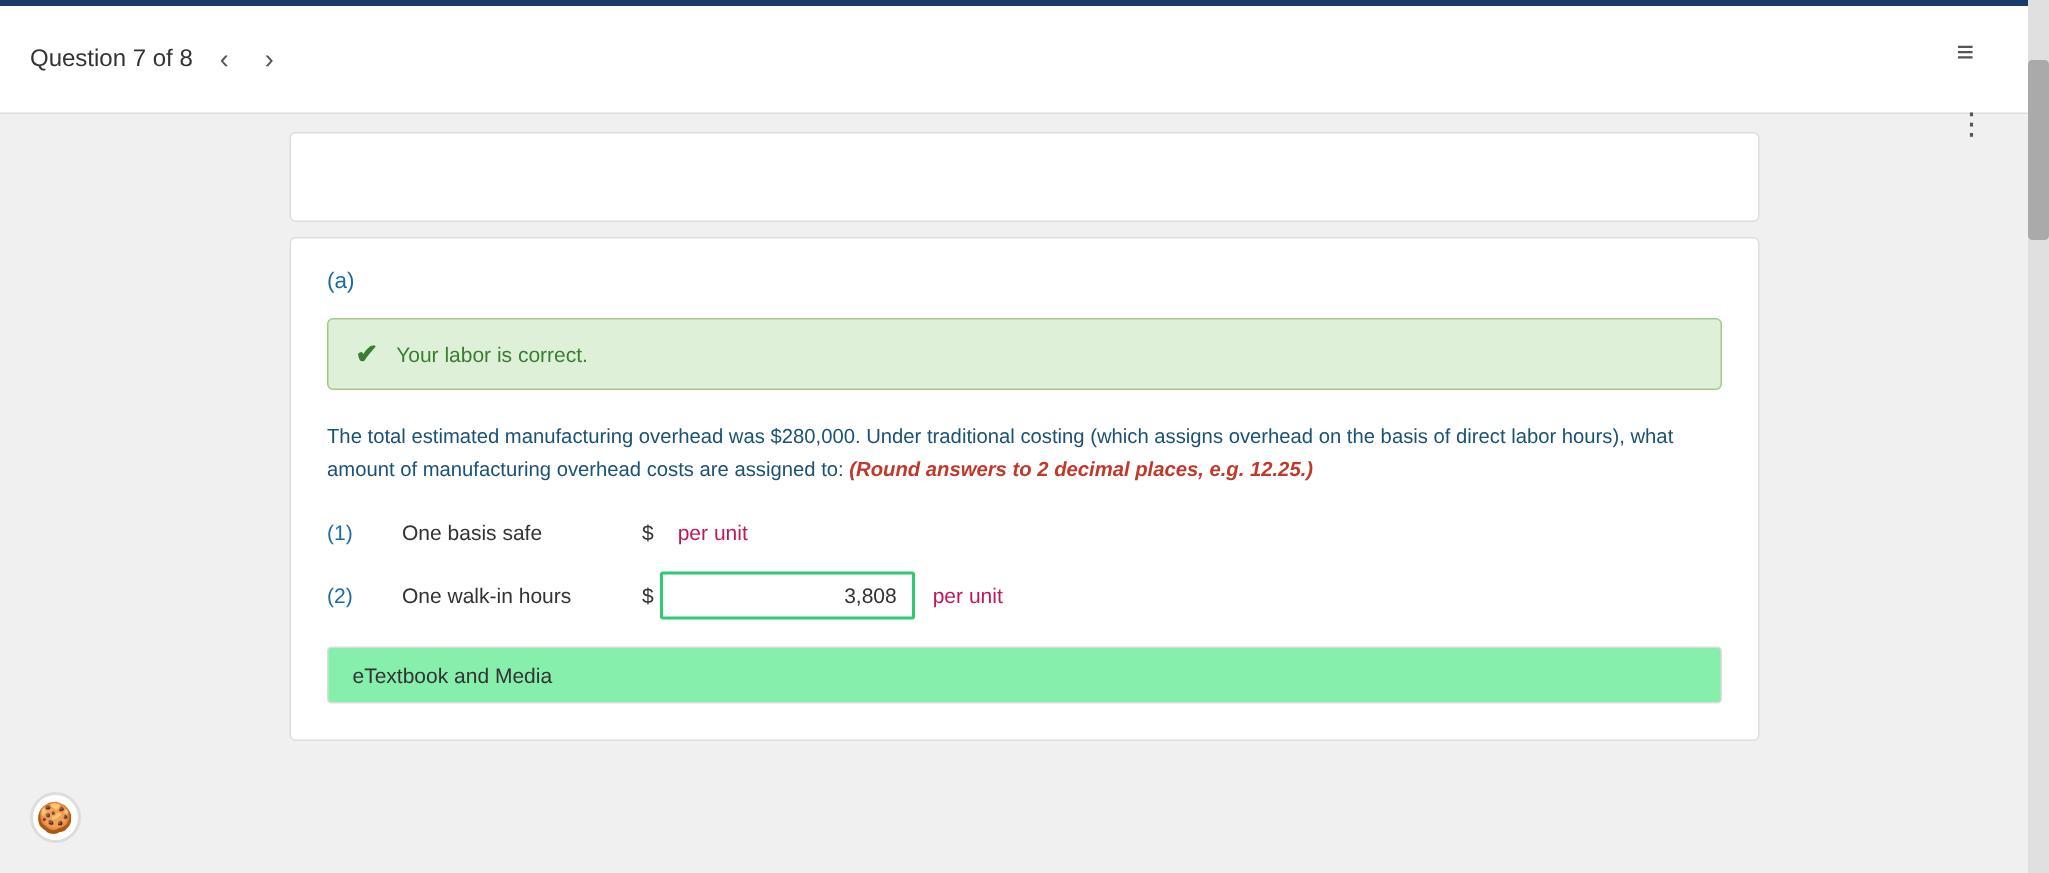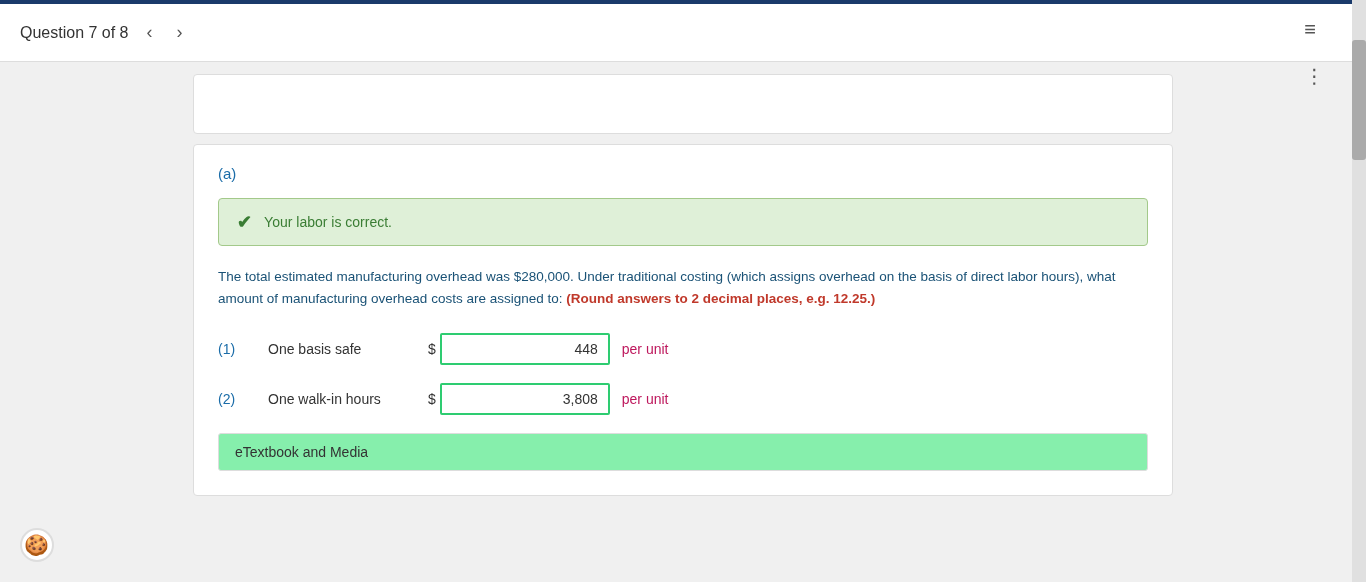--- a/index.html
+++ b/index.html
@@ -11,21 +11,21 @@
     }
 
     
     .header {
       background: #fff;
       border-bottom: 1px solid #ddd;
       display: flex;
       align-items: center;
       justify-content: space-between;
       padding: 0 20px;
-      height: 58px;
+      height: 72px;
       position: relative;
     }
     .header-left {
       display: flex;
       align-items: center;
       gap: 12px;
     }
     .question-label {
       font-size: 16px;
       color: #333;
@@ -115,20 +115,21 @@
 
     
     .description-text {
       font-size: 13.5px;
       color: #1a5276;
       line-height: 1.6;
       margin-bottom: 24px;
     }
     .description-text .instruction {
       color: #c0392b;
+      font-style: italic;
       font-weight: bold;
     }
 
     
     .input-row {
       display: flex;
       align-items: center;
       margin-bottom: 18px;
       gap: 0;
     }
@@ -253,21 +254,20 @@
 
     <div class="description-text">
       <span>The total estimated manufacturing overhead was $280,000. Under traditional costing (which assigns overhead on the basis of direct labor hours), what amount of manufacturing overhead costs are assigned to:</span>
       <span class="instruction">(Round answers to 2 decimal places, e.g. 12.25.)</span>
     </div>
 
     <div class="input-row">
       <span class="row-number">(1)</span>
       <span class="row-label">One basis safe</span>
       <span class="dollar-sign">$</span>
-      <input class="amount-input" type="text" value="448" style="">
       <span class="per-unit-label">per unit</span>
     </div>
 
     <div class="input-row">
       <span class="row-number">(2)</span>
       <span class="row-label">One walk-in hours</span>
       <span class="dollar-sign">$</span>
       <input class="amount-input" type="text" value="3,808" style="">
       <span class="per-unit-label">per unit</span>
     </div>

